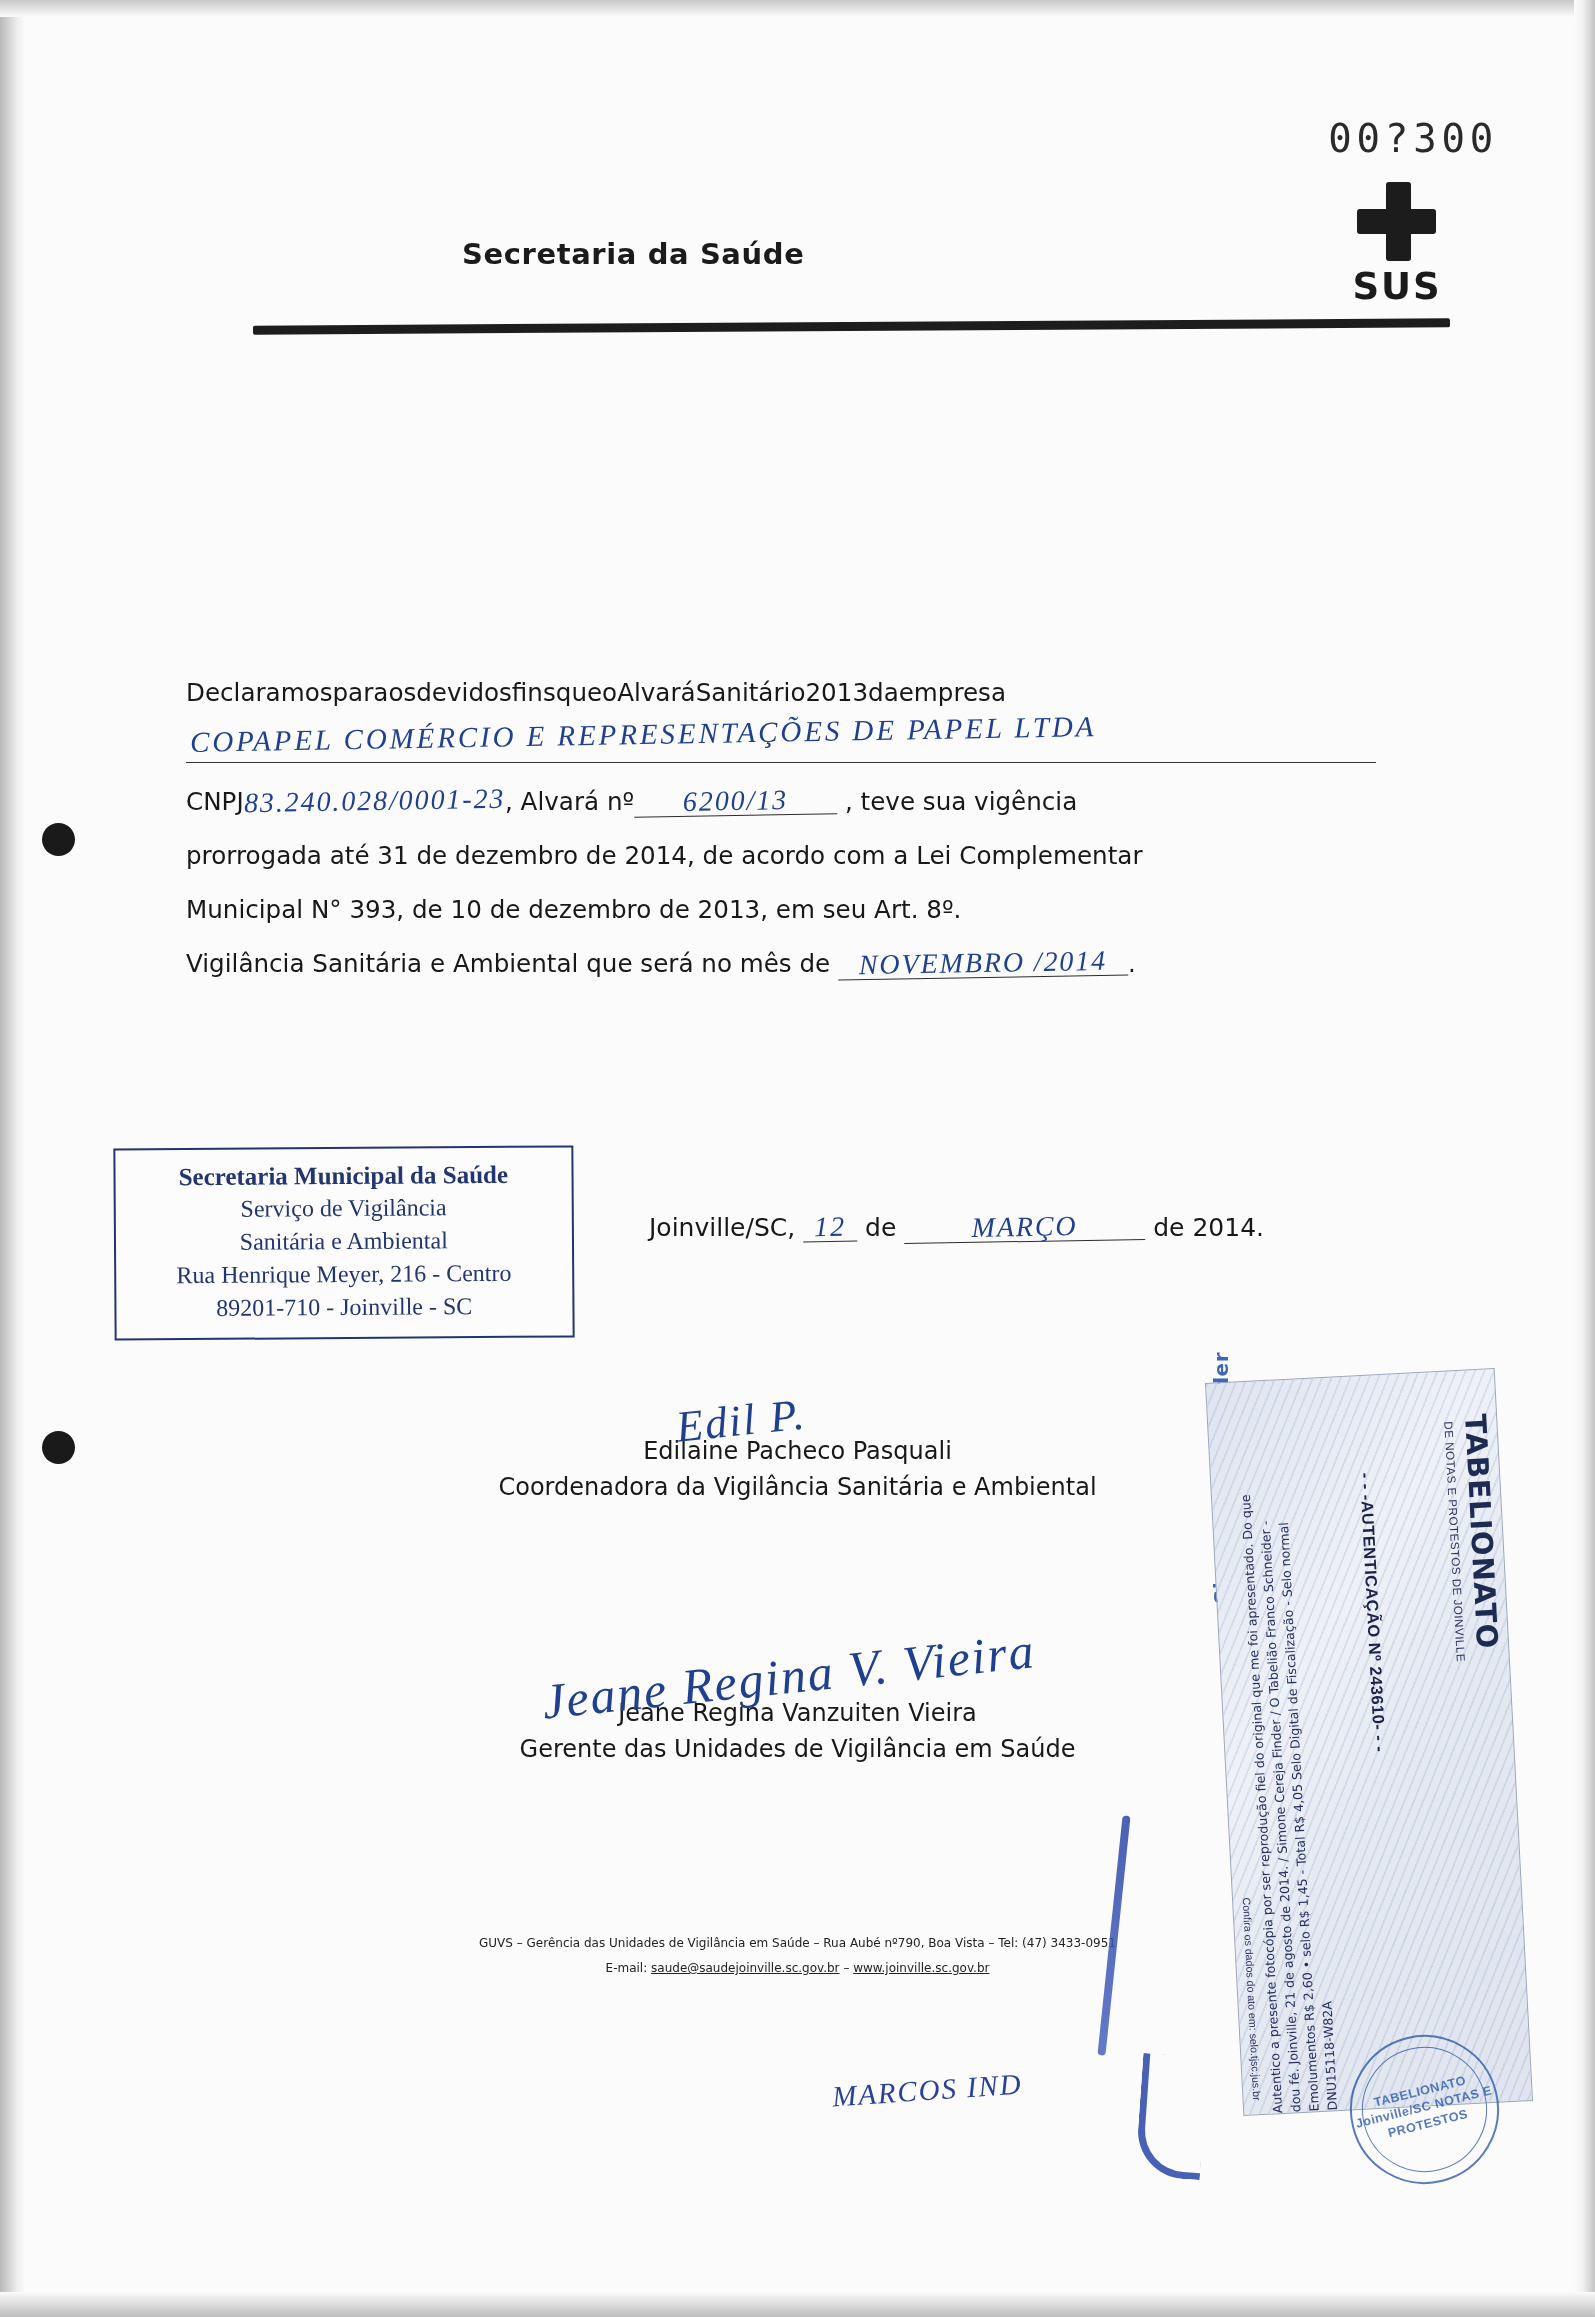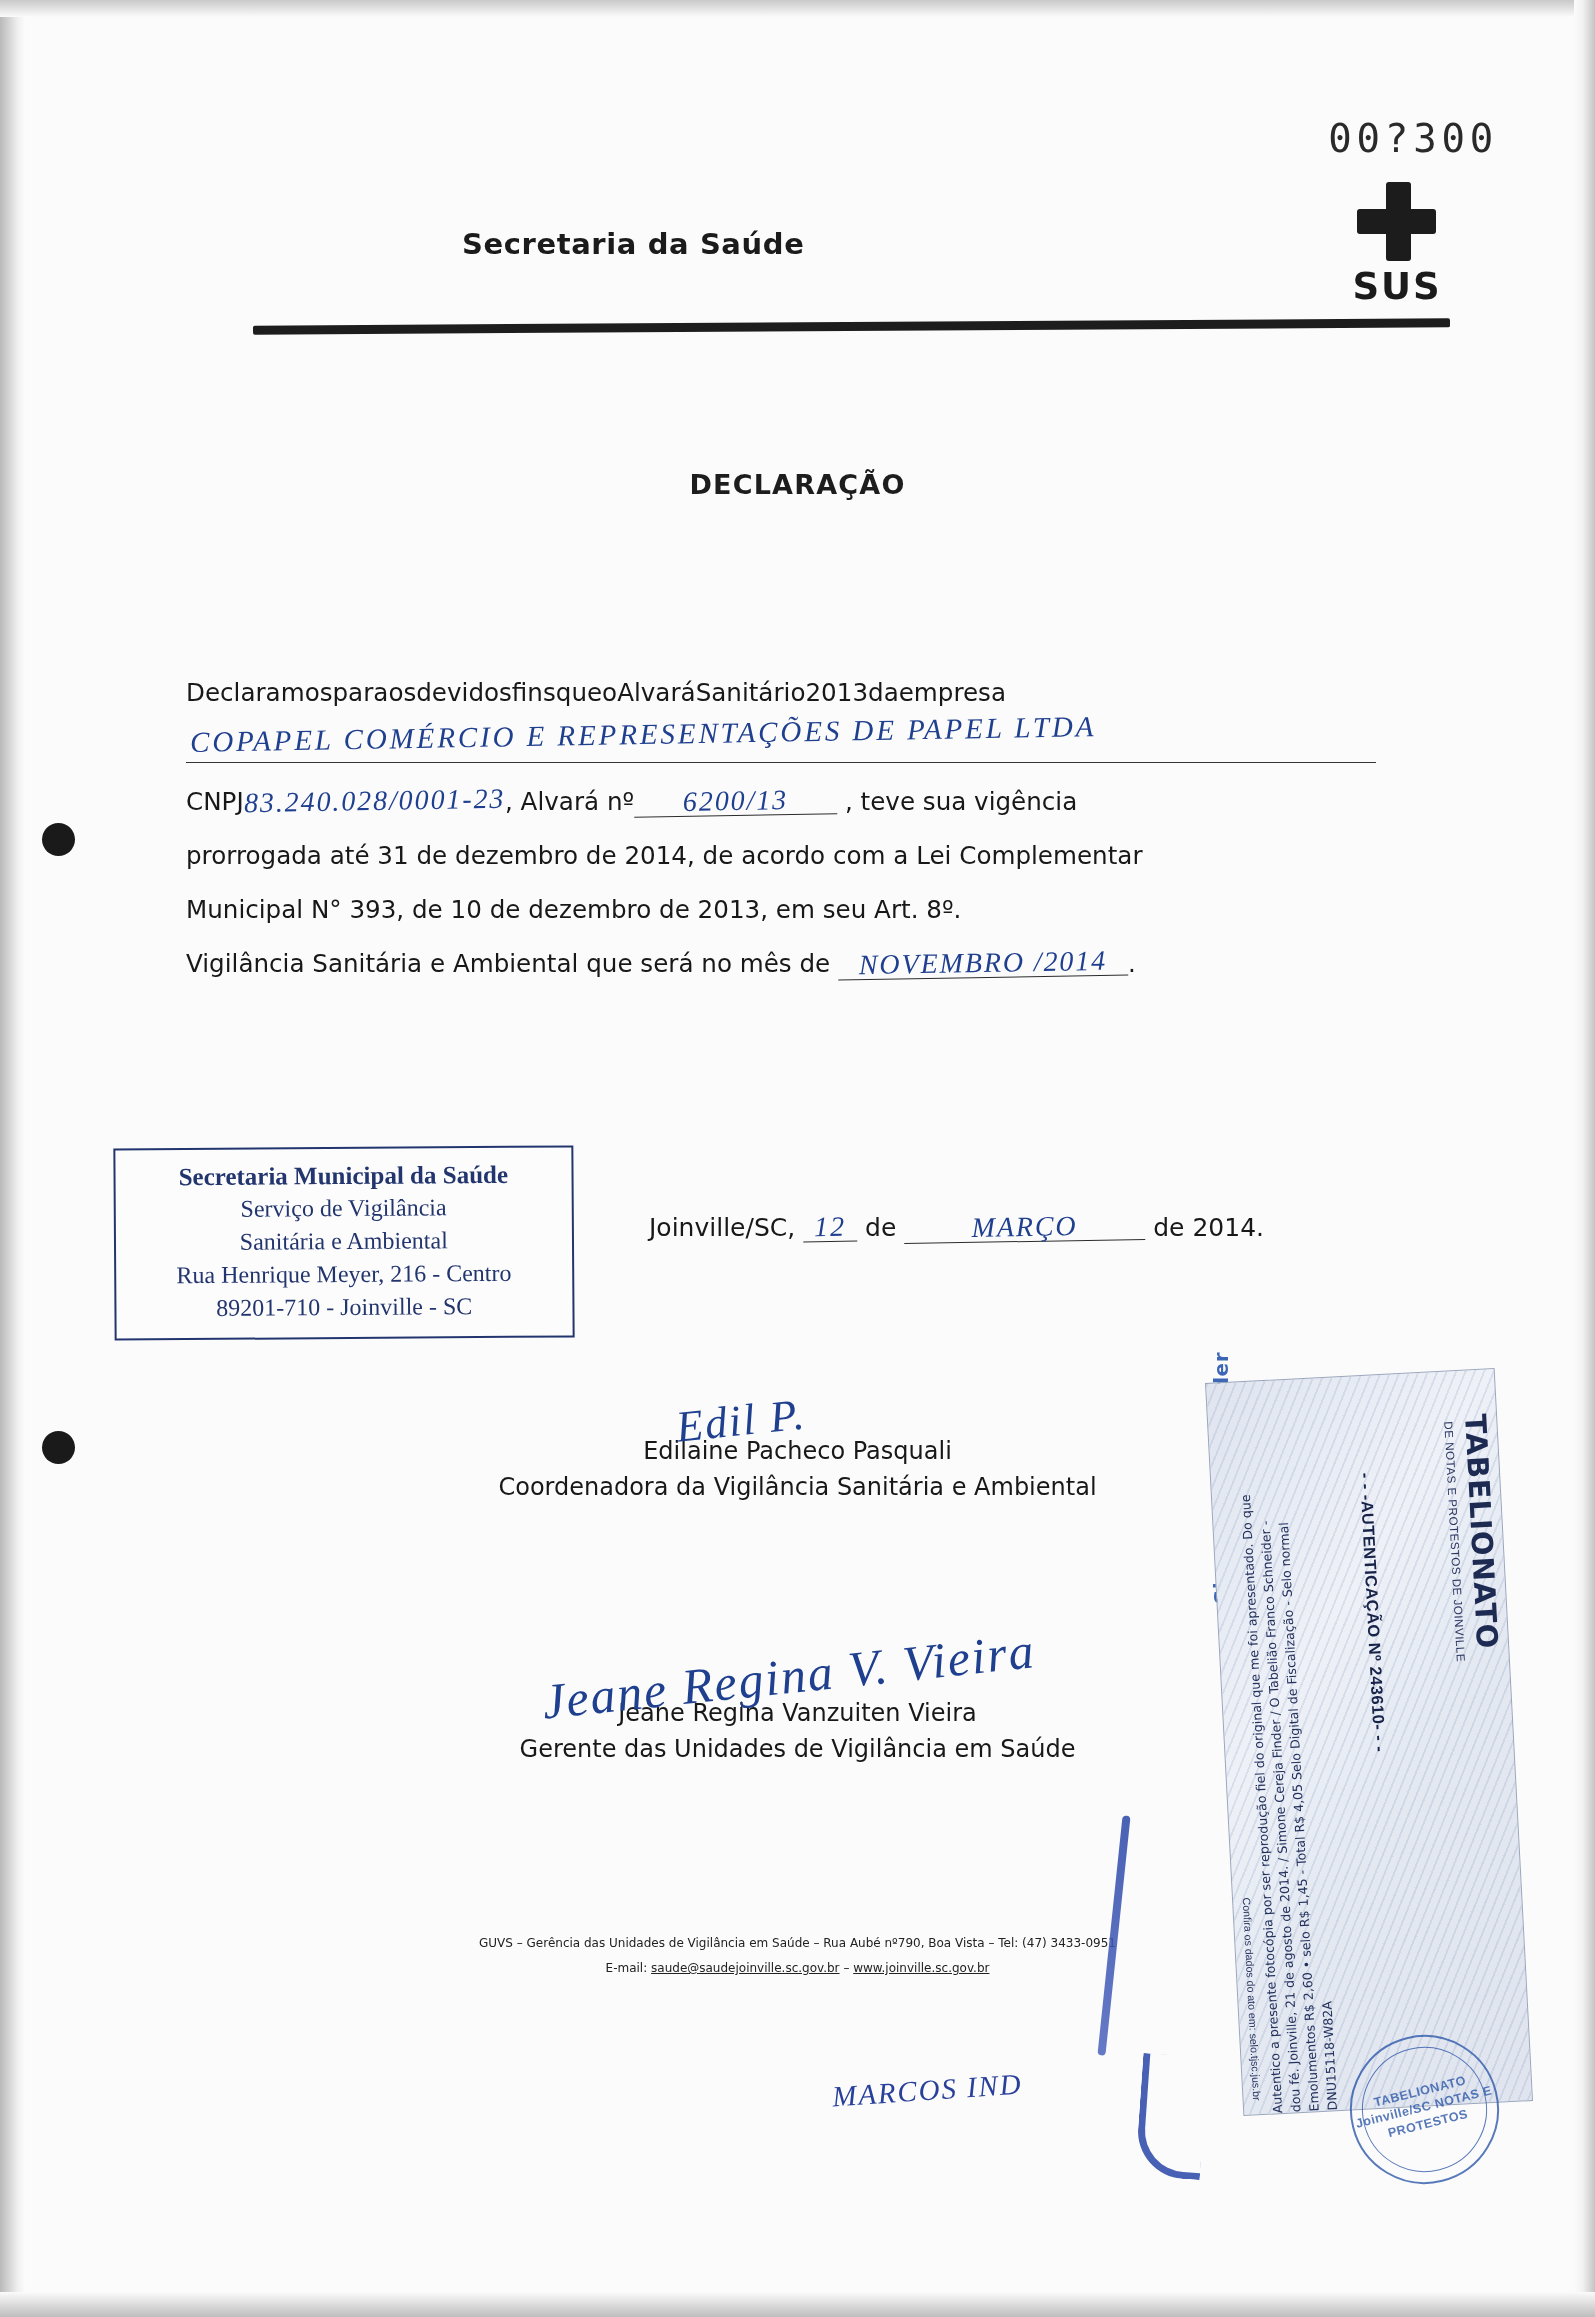--- a/index.html
+++ b/index.html
@@ -89,21 +89,21 @@
   .logo-caption small {
     display: block;
     font-size: 10.6px;
     font-weight: normal;
     letter-spacing: 1px;
     opacity: .85;
   }
   .dept-title {
     position: absolute;
     left: 462px;
-    top: 227px;
+    top: 237px;
     font-size: 29px;
     font-weight: bold;
     color: #1b1b1b;
     letter-spacing: 0.6px;
     font-family: "DejaVu Sans", sans-serif;
   }
   .doc-number {
     position: absolute;
     right: 97px;
     top: 116px;
@@ -479,21 +479,20 @@
 
   <div class="doc-number">00?300</div>
 
   <div class="sus-logo">
     <div class="sus-cross"></div>
     <div class="sus-text">SUS</div>
   </div>
 
   <div class="header-rule"></div>
 
-  <div class="doc-title">DECLARAÇÃO</div>
 
   <div class="body-block">
     <div class="line justify">
       <span>Declaramos</span>
       <span>para</span>
       <span>os</span>
       <span>devidos</span>
       <span>fins</span>
       <span>que</span>
       <span>o</span>

